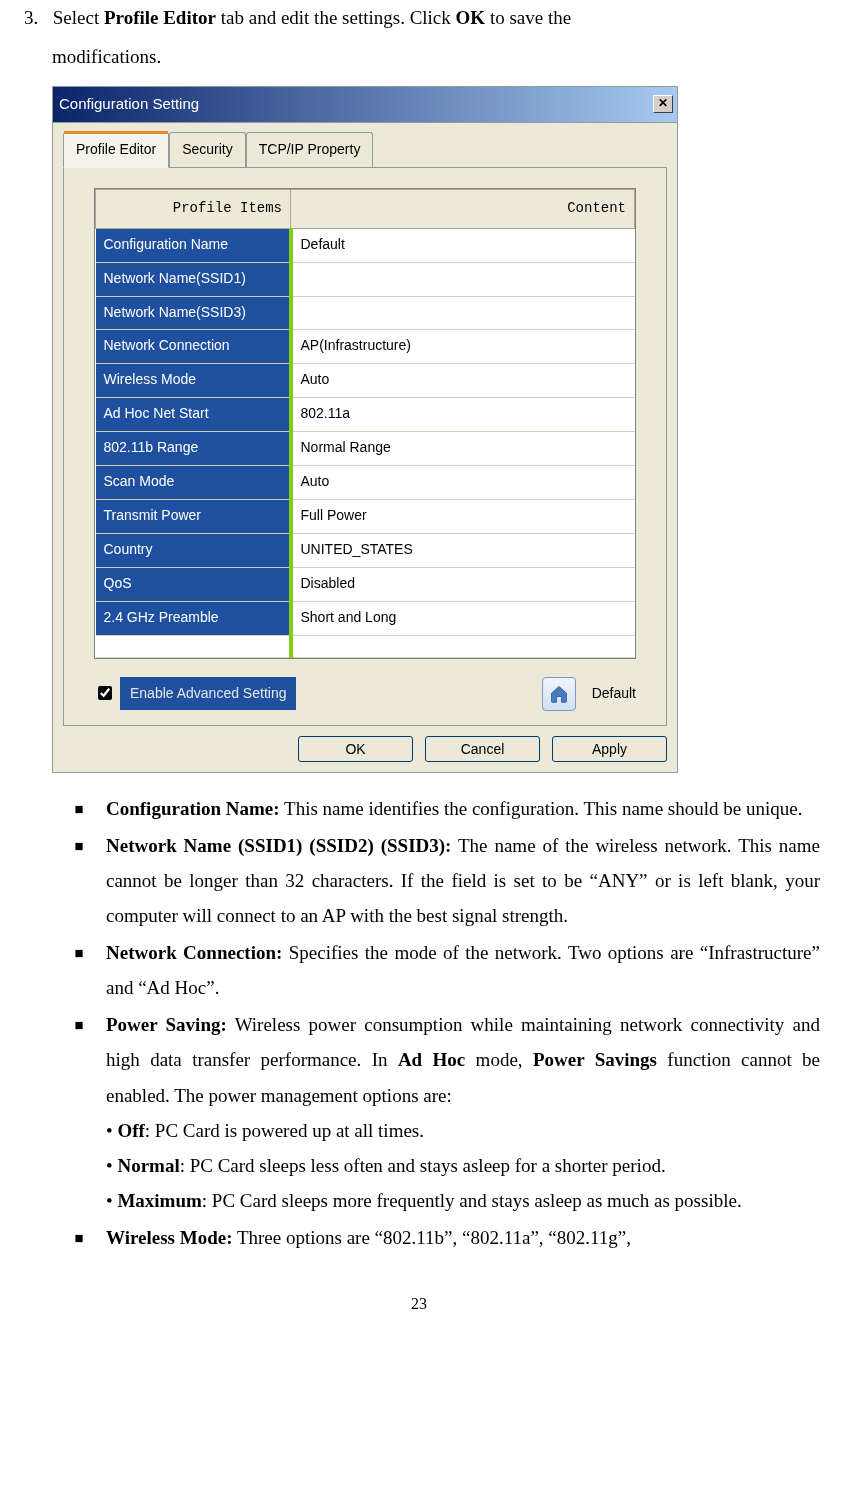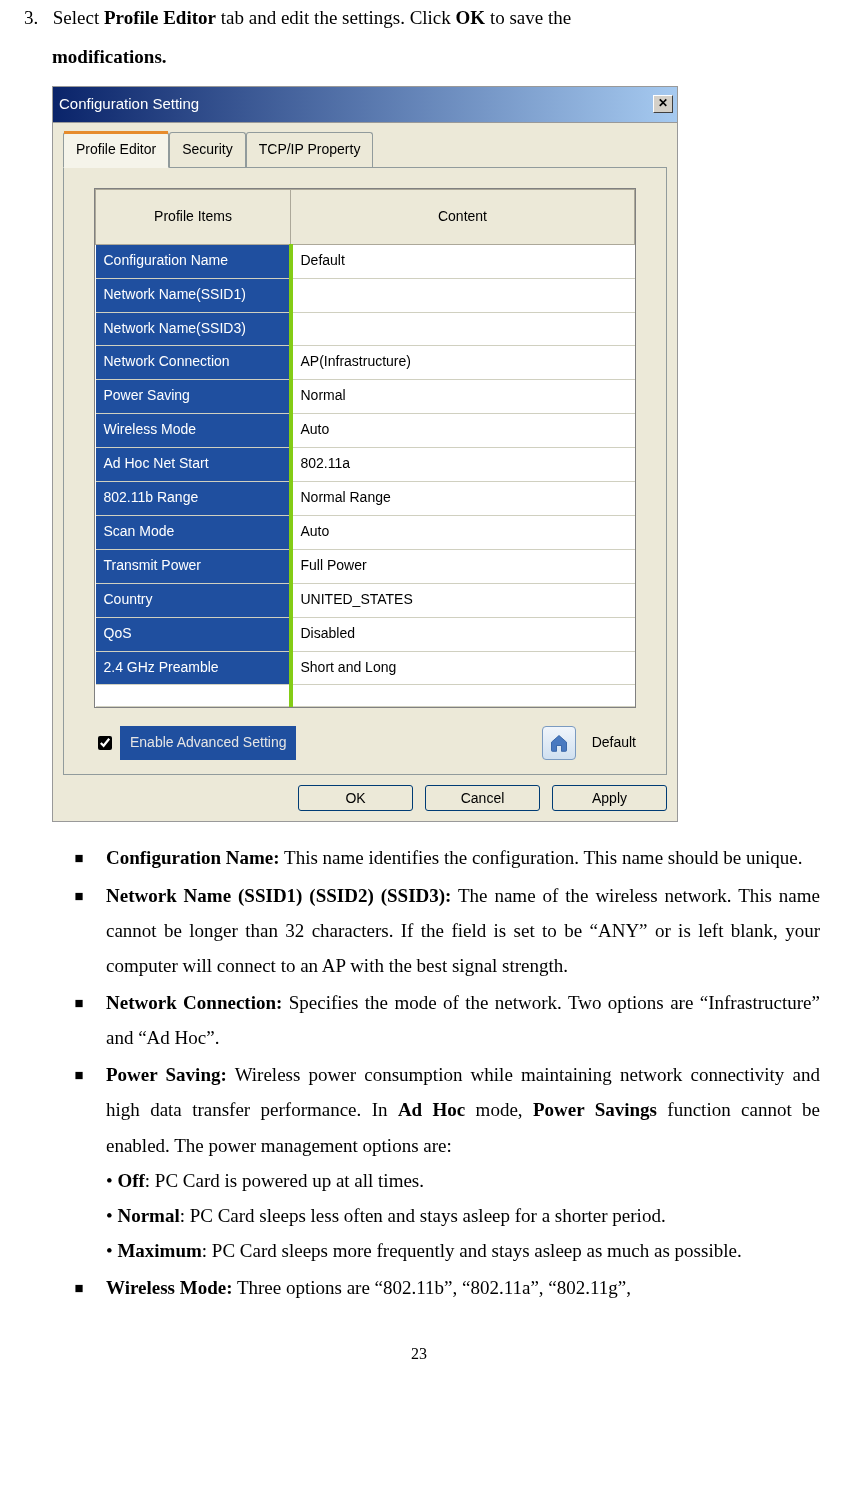--- a/index.html
+++ b/index.html
@@ -7,21 +7,21 @@
       font-family: "Times New Roman", serif;
       font-size: 19px;
       line-height: 1.85;
       margin: 0;
       padding: 0 20px 20px 12px;
       width: 846px;
       color: #000;
       background: #fff;
     }
     .step-line { margin-left: 12px; margin-bottom: 4px; }
-    .step-indent { margin-left: 40px; margin-bottom: 12px; font-weight: bold; }
+    .step-indent { margin-left: 40px; margin-bottom: 12px; }
     .step-num { display: inline-block; width: 24px; }
     .bold { font-weight: bold; }
     .screenshot {
       margin-left: 40px;
       margin-top: 6px;
       margin-bottom: 18px;
       width: 626px;
       border: 1px solid #999;
       font-family: "Tahoma", "MS Sans Serif", Arial, sans-serif;
       background: #ece9d8;
@@ -80,23 +80,24 @@
     .grid {
       background: #fff;
       border: 1px solid #808080;
       width: 100%;
       font-size: 14px;
     }
     .grid table { width: 100%; border-collapse: collapse; }
     .grid th {
       background: #ece9d8;
       font-weight: normal;
-      padding: 14px 8px;
+      padding: 6px 8px;
       border: 1px solid #aca899;
-      text-align: center;
+      text-align: right;
+      font-family: Liberation Mono, monospace;
     }
     .grid td {
       padding: 3px 8px 4px 8px;
       border-bottom: 1px solid #d0d0c0;
     }
     .grid td.key {
       background: #1f4f9f;
       color: #fff;
       width: 195px;
       border-bottom: 1px solid #d0d0c0;
@@ -190,24 +191,20 @@
               <td class="key">Network Name(SSID1)</td>
               <td class="val"></td>
             </tr>
         <tr>
               <td class="key">Network Name(SSID3)</td>
               <td class="val"></td>
             </tr>
         <tr>
               <td class="key">Network Connection</td>
               <td class="val">AP(Infrastructure)</td>
-            </tr>
-        <tr>
-              <td class="key">Power Saving</td>
-              <td class="val">Normal</td>
             </tr>
         <tr>
               <td class="key">Wireless Mode</td>
               <td class="val">Auto</td>
             </tr>
         <tr>
               <td class="key">Ad Hoc Net Start</td>
               <td class="val">802.11a</td>
             </tr>
         <tr>

